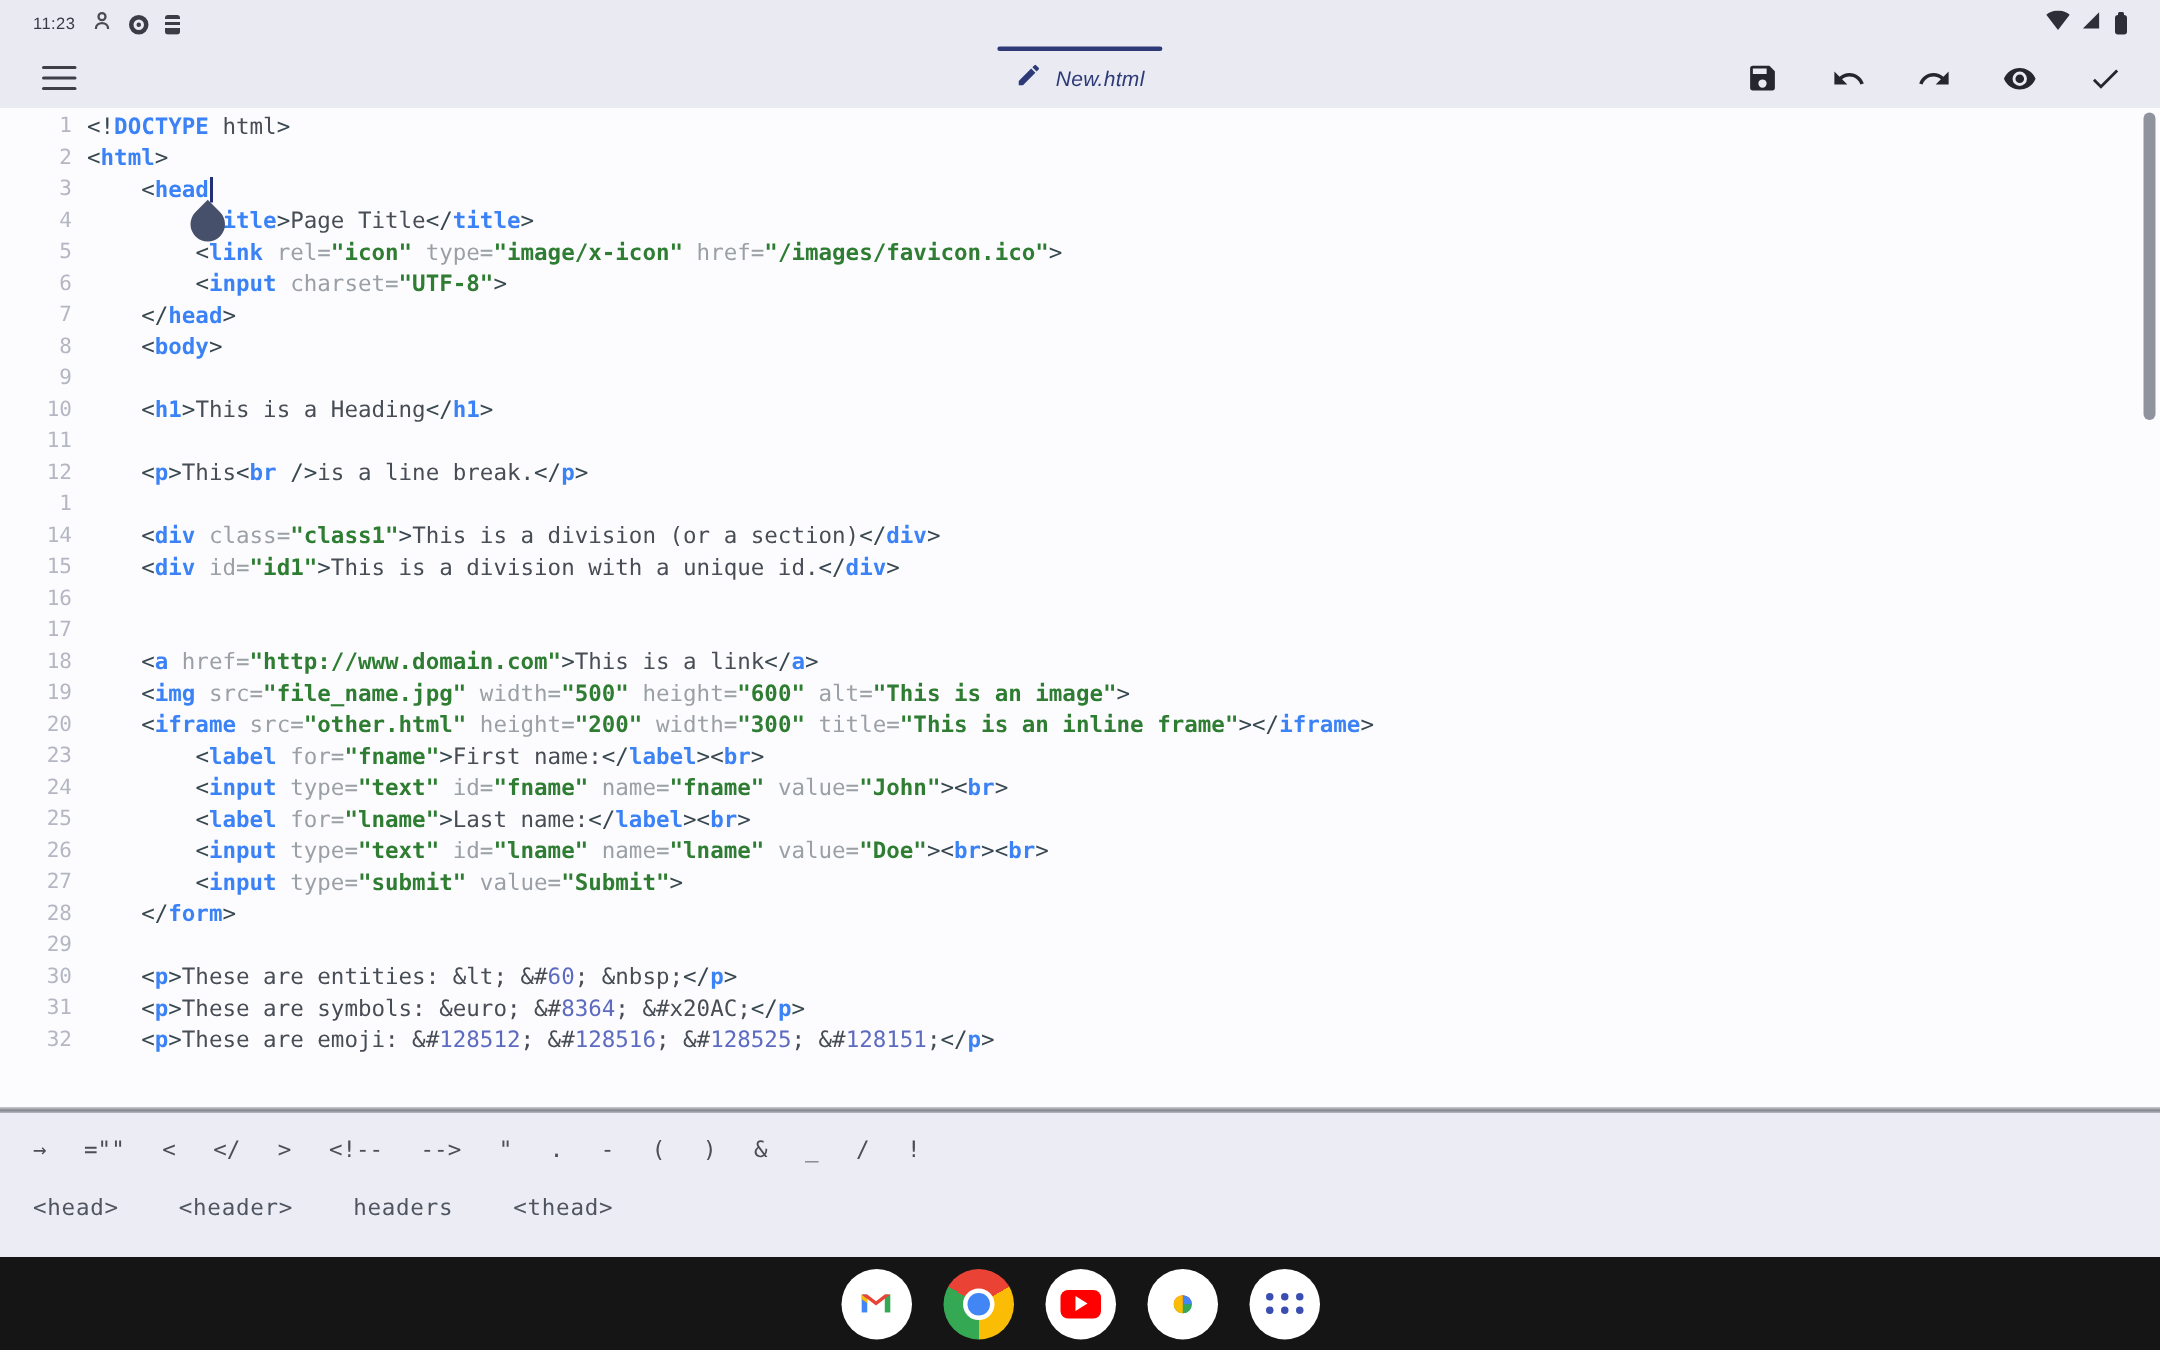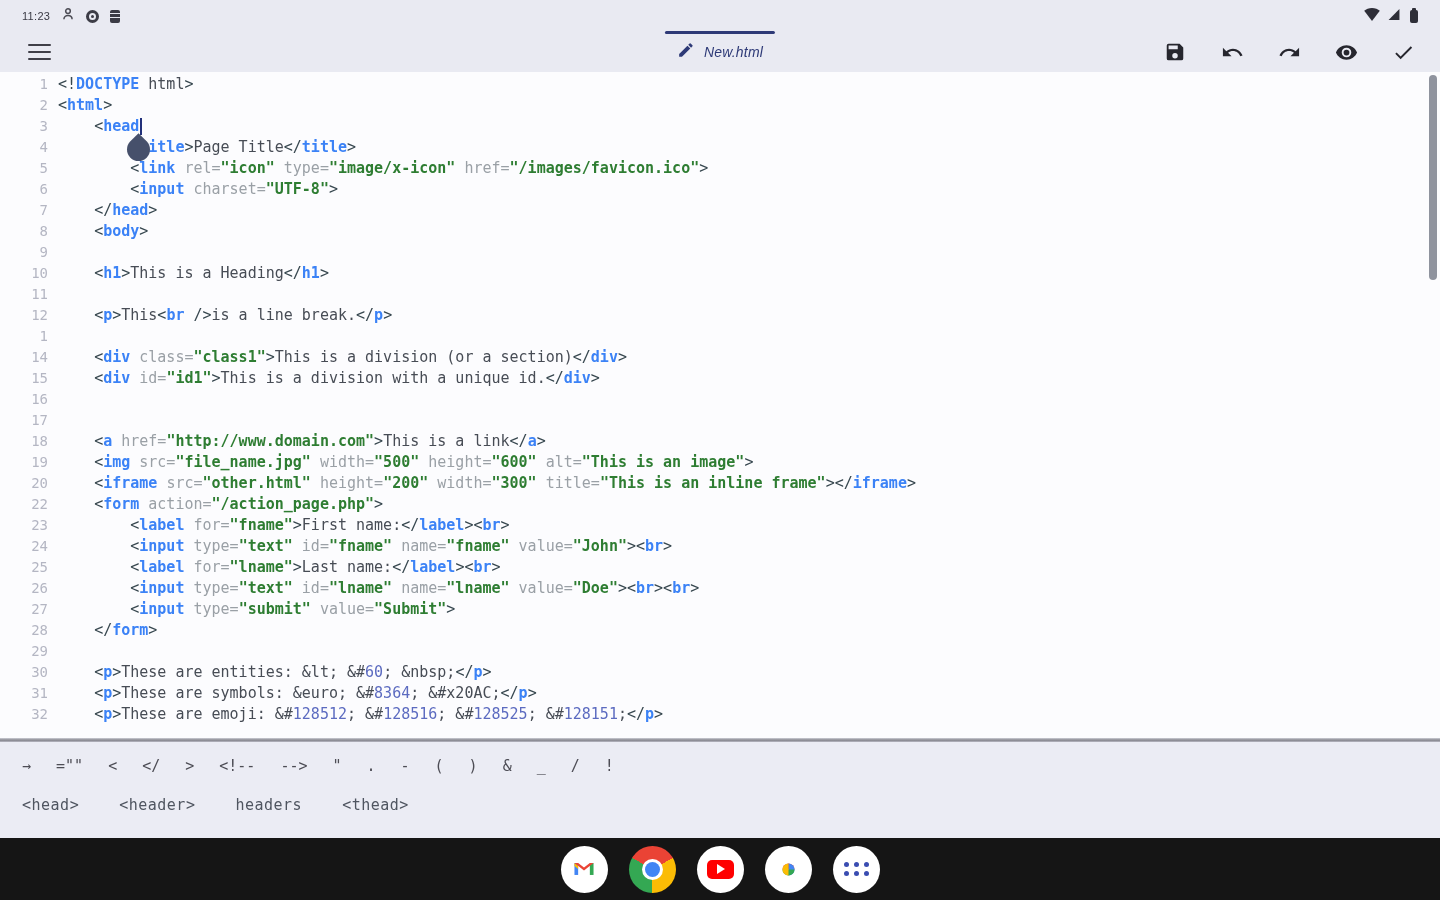--- a/index.html
+++ b/index.html
@@ -158,21 +158,20 @@
       <div class="code-line"><span class="ln">11</span></div>
       <div class="code-line"><span class="ln">12</span><span class="code"><span class="tk-txt">    </span><span class="tk-brk">&lt;</span><span class="tk-tag">p</span><span class="tk-brk">&gt;</span><span class="tk-txt">This</span><span class="tk-brk">&lt;</span><span class="tk-tag">br</span><span class="tk-brk"> /&gt;</span><span class="tk-txt">is a line break.</span><span class="tk-brk">&lt;/</span><span class="tk-tag">p</span><span class="tk-brk">&gt;</span></span></div>
       <div class="code-line"><span class="ln">1</span><span class="code"></span></div>
       <div class="code-line"><span class="ln">14</span><span class="code"><span class="tk-txt">    </span><span class="tk-brk">&lt;</span><span class="tk-tag">div</span><span class="tk-txt"> </span><span class="tk-attr">class=</span><span class="tk-val">"class1"</span><span class="tk-brk">&gt;</span><span class="tk-txt">This is a division (or a section)</span><span class="tk-brk">&lt;/</span><span class="tk-tag">div</span><span class="tk-brk">&gt;</span></span></div>
       <div class="code-line"><span class="ln">15</span><span class="code"><span class="tk-txt">    </span><span class="tk-brk">&lt;</span><span class="tk-tag">div</span><span class="tk-txt"> </span><span class="tk-attr">id=</span><span class="tk-val">"id1"</span><span class="tk-brk">&gt;</span><span class="tk-txt">This is a division with a unique id.</span><span class="tk-brk">&lt;/</span><span class="tk-tag">div</span><span class="tk-brk">&gt;</span></span></div>
       <div class="code-line"><span class="ln">16</span><span class="code"></span></div>
       <div class="code-line"><span class="ln">17</span></div>
       <div class="code-line"><span class="ln">18</span><span class="code"><span class="tk-txt">    </span><span class="tk-brk">&lt;</span><span class="tk-tag">a</span><span class="tk-txt"> </span><span class="tk-attr">href=</span><span class="tk-val">"http://www.domain.com"</span><span class="tk-brk">&gt;</span><span class="tk-txt">This is a link</span><span class="tk-brk">&lt;/</span><span class="tk-tag">a</span><span class="tk-brk">&gt;</span></span></div>
       <div class="code-line"><span class="ln">19</span><span class="code"><span class="tk-txt">    </span><span class="tk-brk">&lt;</span><span class="tk-tag">img</span><span class="tk-txt"> </span><span class="tk-attr">src=</span><span class="tk-val">"file_name.jpg"</span><span class="tk-txt"> </span><span class="tk-attr">width=</span><span class="tk-val">"500"</span><span class="tk-txt"> </span><span class="tk-attr">height=</span><span class="tk-val">"600"</span><span class="tk-txt"> </span><span class="tk-attr">alt=</span><span class="tk-val">"This is an image"</span><span class="tk-brk">&gt;</span></span></div>
       <div class="code-line"><span class="ln">20</span><span class="code"><span class="tk-txt">    </span><span class="tk-brk">&lt;</span><span class="tk-tag">iframe</span><span class="tk-txt"> </span><span class="tk-attr">src=</span><span class="tk-val">"other.html"</span><span class="tk-txt"> </span><span class="tk-attr">height=</span><span class="tk-val">"200"</span><span class="tk-txt"> </span><span class="tk-attr">width=</span><span class="tk-val">"300"</span><span class="tk-txt"> </span><span class="tk-attr">title=</span><span class="tk-val">"This is an inline frame"</span><span class="tk-brk">&gt;&lt;/</span><span class="tk-tag">iframe</span><span class="tk-brk">&gt;</span></span></div>
-      <div class="code-line"><span class="ln">22</span><span class="code"><span class="tk-txt">    </span><span class="tk-brk">&lt;</span><span class="tk-tag">form</span><span class="tk-txt"> </span><span class="tk-attr">action=</span><span class="tk-val">"/action_page.php"</span><span class="tk-brk">&gt;</span></span></div>
       <div class="code-line"><span class="ln">23</span><span class="code"><span class="tk-txt">        </span><span class="tk-brk">&lt;</span><span class="tk-tag">label</span><span class="tk-txt"> </span><span class="tk-attr">for=</span><span class="tk-val">"fname"</span><span class="tk-brk">&gt;</span><span class="tk-txt">First name:</span><span class="tk-brk">&lt;/</span><span class="tk-tag">label</span><span class="tk-brk">&gt;&lt;</span><span class="tk-tag">br</span><span class="tk-brk">&gt;</span></span></div>
       <div class="code-line"><span class="ln">24</span><span class="code"><span class="tk-txt">        </span><span class="tk-brk">&lt;</span><span class="tk-tag">input</span><span class="tk-txt"> </span><span class="tk-attr">type=</span><span class="tk-val">"text"</span><span class="tk-txt"> </span><span class="tk-attr">id=</span><span class="tk-val">"fname"</span><span class="tk-txt"> </span><span class="tk-attr">name=</span><span class="tk-val">"fname"</span><span class="tk-txt"> </span><span class="tk-attr">value=</span><span class="tk-val">"John"</span><span class="tk-brk">&gt;&lt;</span><span class="tk-tag">br</span><span class="tk-brk">&gt;</span></span></div>
       <div class="code-line"><span class="ln">25</span><span class="code"><span class="tk-txt">        </span><span class="tk-brk">&lt;</span><span class="tk-tag">label</span><span class="tk-txt"> </span><span class="tk-attr">for=</span><span class="tk-val">"lname"</span><span class="tk-brk">&gt;</span><span class="tk-txt">Last name:</span><span class="tk-brk">&lt;/</span><span class="tk-tag">label</span><span class="tk-brk">&gt;&lt;</span><span class="tk-tag">br</span><span class="tk-brk">&gt;</span></span></div>
       <div class="code-line"><span class="ln">26</span><span class="code"><span class="tk-txt">        </span><span class="tk-brk">&lt;</span><span class="tk-tag">input</span><span class="tk-txt"> </span><span class="tk-attr">type=</span><span class="tk-val">"text"</span><span class="tk-txt"> </span><span class="tk-attr">id=</span><span class="tk-val">"lname"</span><span class="tk-txt"> </span><span class="tk-attr">name=</span><span class="tk-val">"lname"</span><span class="tk-txt"> </span><span class="tk-attr">value=</span><span class="tk-val">"Doe"</span><span class="tk-brk">&gt;&lt;</span><span class="tk-tag">br</span><span class="tk-brk">&gt;&lt;</span><span class="tk-tag">br</span><span class="tk-brk">&gt;</span></span></div>
       <div class="code-line"><span class="ln">27</span><span class="code"><span class="tk-txt">        </span><span class="tk-brk">&lt;</span><span class="tk-tag">input</span><span class="tk-txt"> </span><span class="tk-attr">type=</span><span class="tk-val">"submit"</span><span class="tk-txt"> </span><span class="tk-attr">value=</span><span class="tk-val">"Submit"</span><span class="tk-brk">&gt;</span></span></div>
       <div class="code-line"><span class="ln">28</span><span class="code"><span class="tk-txt">    </span><span class="tk-brk">&lt;/</span><span class="tk-tag">form</span><span class="tk-brk">&gt;</span></span></div>
       <div class="code-line"><span class="ln">29</span><span class="code"></span></div>
       <div class="code-line"><span class="ln">30</span><span class="code"><span class="tk-txt">    </span><span class="tk-brk">&lt;</span><span class="tk-tag">p</span><span class="tk-brk">&gt;</span><span class="tk-txt">These are entities: &amp;lt; &amp;#</span><span class="tk-num">60</span><span class="tk-txt">; &amp;nbsp;</span><span class="tk-brk">&lt;/</span><span class="tk-tag">p</span><span class="tk-brk">&gt;</span></span></div>
       <div class="code-line"><span class="ln">31</span><span class="code"><span class="tk-txt">    </span><span class="tk-brk">&lt;</span><span class="tk-tag">p</span><span class="tk-brk">&gt;</span><span class="tk-txt">These are symbols: &amp;euro; &amp;#</span><span class="tk-num">8364</span><span class="tk-txt">; &amp;#x20AC;</span><span class="tk-brk">&lt;/</span><span class="tk-tag">p</span><span class="tk-brk">&gt;</span></span></div>
       <div class="code-line"><span class="ln">32</span><span class="code"><span class="tk-txt">    </span><span class="tk-brk">&lt;</span><span class="tk-tag">p</span><span class="tk-brk">&gt;</span><span class="tk-txt">These are emoji: &amp;#</span><span class="tk-num">128512</span><span class="tk-txt">; &amp;#</span><span class="tk-num">128516</span><span class="tk-txt">; &amp;#</span><span class="tk-num">128525</span><span class="tk-txt">; &amp;#</span><span class="tk-num">128151</span><span class="tk-txt">;</span><span class="tk-brk">&lt;/</span><span class="tk-tag">p</span><span class="tk-brk">&gt;</span></span></div>

